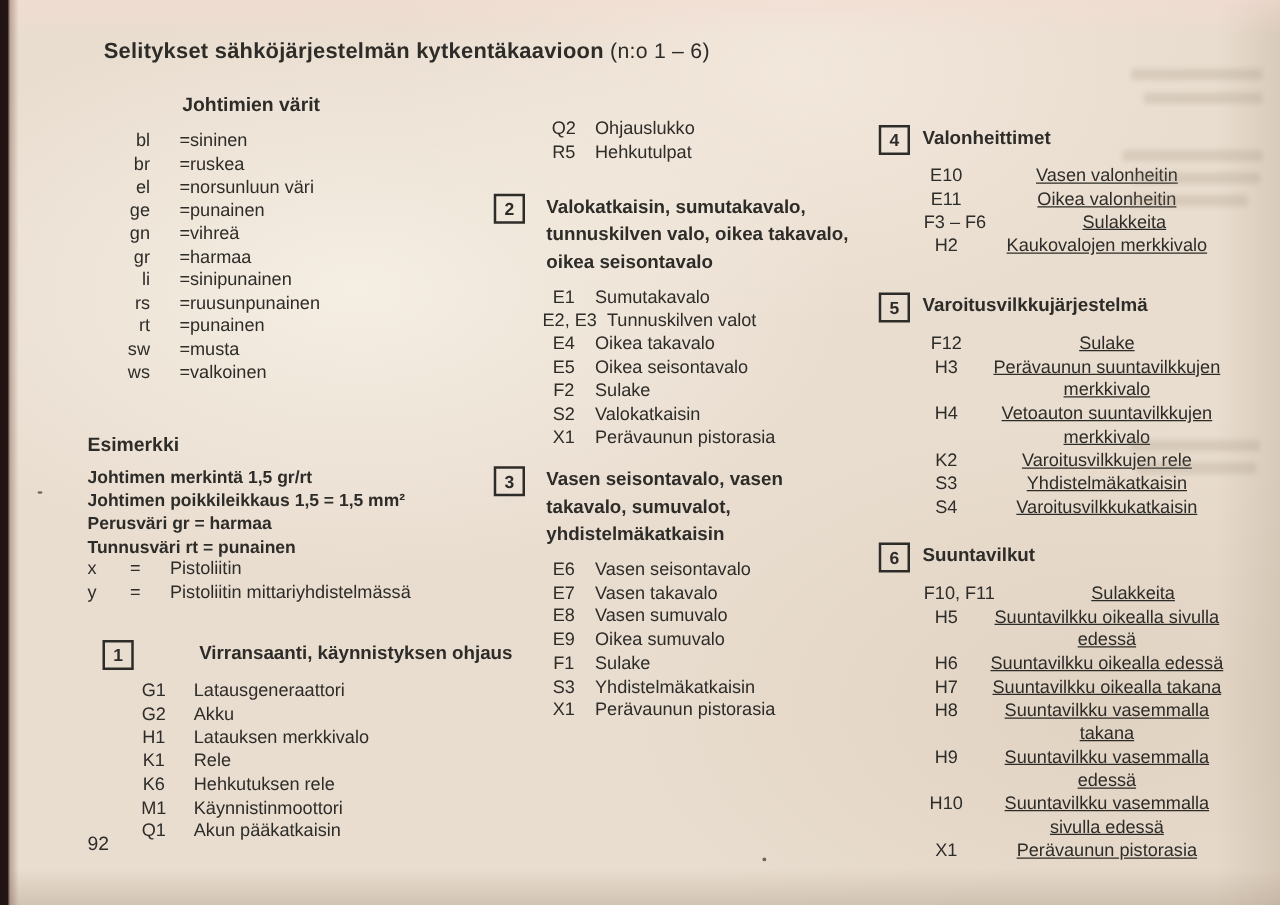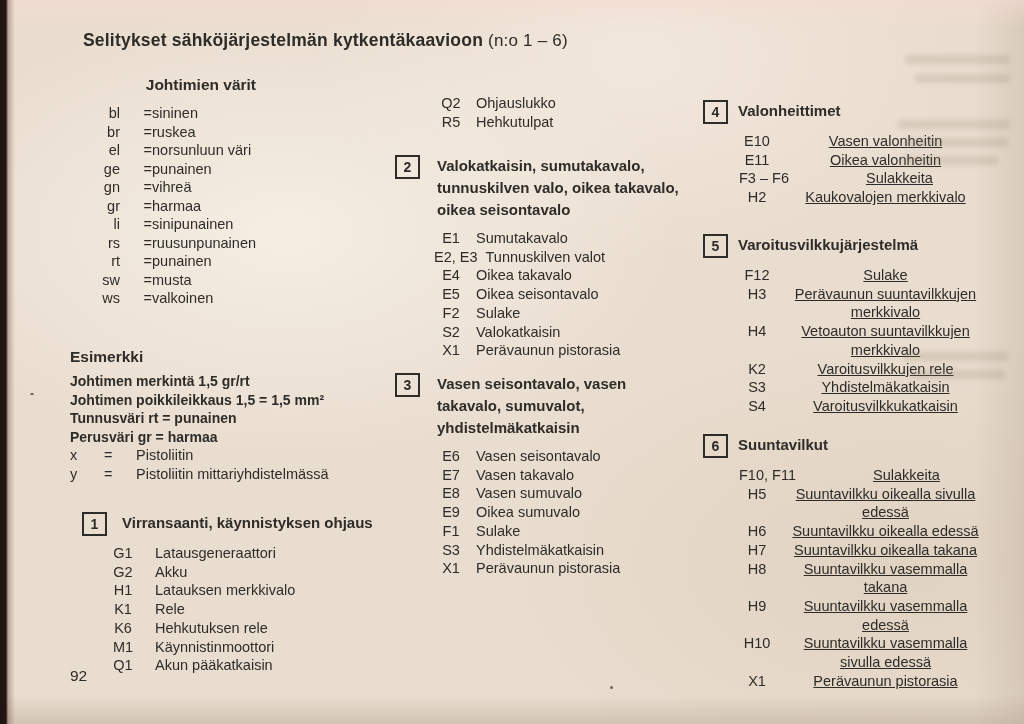--- a/index.html
+++ b/index.html
@@ -26,21 +26,21 @@
   .kv-eq{flex:0 0 auto;min-width:32px;}
   .ex-line{line-height:18.6px;font-size:14px;font-weight:bold;}
   #example .kv-row{line-height:18.6px;}
   .it-row{display:flex;line-height:18.7px;font-size:14.5px;text-align:center;}
   .it-key{flex:0 0 auto;white-space:nowrap;padding-right:8px;}
   .section{position:absolute;}
   .sec-head{display:flex;align-items:flex-start;}
   .num-box{flex:0 0 auto;width:21px;height:20px;border:2px solid #2e2c29;display:flex;align-items:center;justify-content:center;font-weight:bold;font-size:14px;margin-top:0;}
   .sec-title{font-size:15px;font-weight:bold;line-height:22px;margin:0;}
   .sec-items{margin-top:8px;}
-  .col-l .sec-title{margin-left:15px;width:275px;}
+  .col-l .sec-title{margin-left:28px;width:275px;text-align:right;}
   .col-m .sec-title{margin-left:17px;width:252px;}
   .col-r .sec-title{margin-left:10px;width:252px;}
   .col-l .sec-items{margin-left:17px;}
   .col-m .sec-items{margin-left:39px;}
   .col-r .sec-items{margin-left:36px;}
   .col-l .it-key{min-width:48px;}
   .col-m .it-key{min-width:34px;}
   .col-r .it-key{min-width:36px;}
   .col-m .it-desc{max-width:215px;}
   .col-r .it-desc{width:205px;text-decoration:underline;}
@@ -131,23 +131,23 @@
   </div>
 
   <div class="block" id="example" style="left:70px;top:348px;width:340px;">
     <h2 class="heading" style="margin-bottom:6px;">Esimerkki</h2>
     <div>
 
         <div class="ex-line">Johtimen merkintä 1,5 gr/rt</div>
 
         <div class="ex-line">Johtimen poikkileikkaus 1,5 = 1,5 mm²</div>
 
+        <div class="ex-line">Perusväri gr = harmaa</div>
+
         <div class="ex-line">Tunnusväri rt = punainen</div>
-
-        <div class="ex-line">Perusväri gr = harmaa</div>
       </div>
     <div>
 
         <div class="kv-row">
           <span class="kv-code">x</span>
           <span class="kv-eq">=</span>
           <span class="kv-name">Pistoliitin</span>
         </div>
 
         <div class="kv-row">

